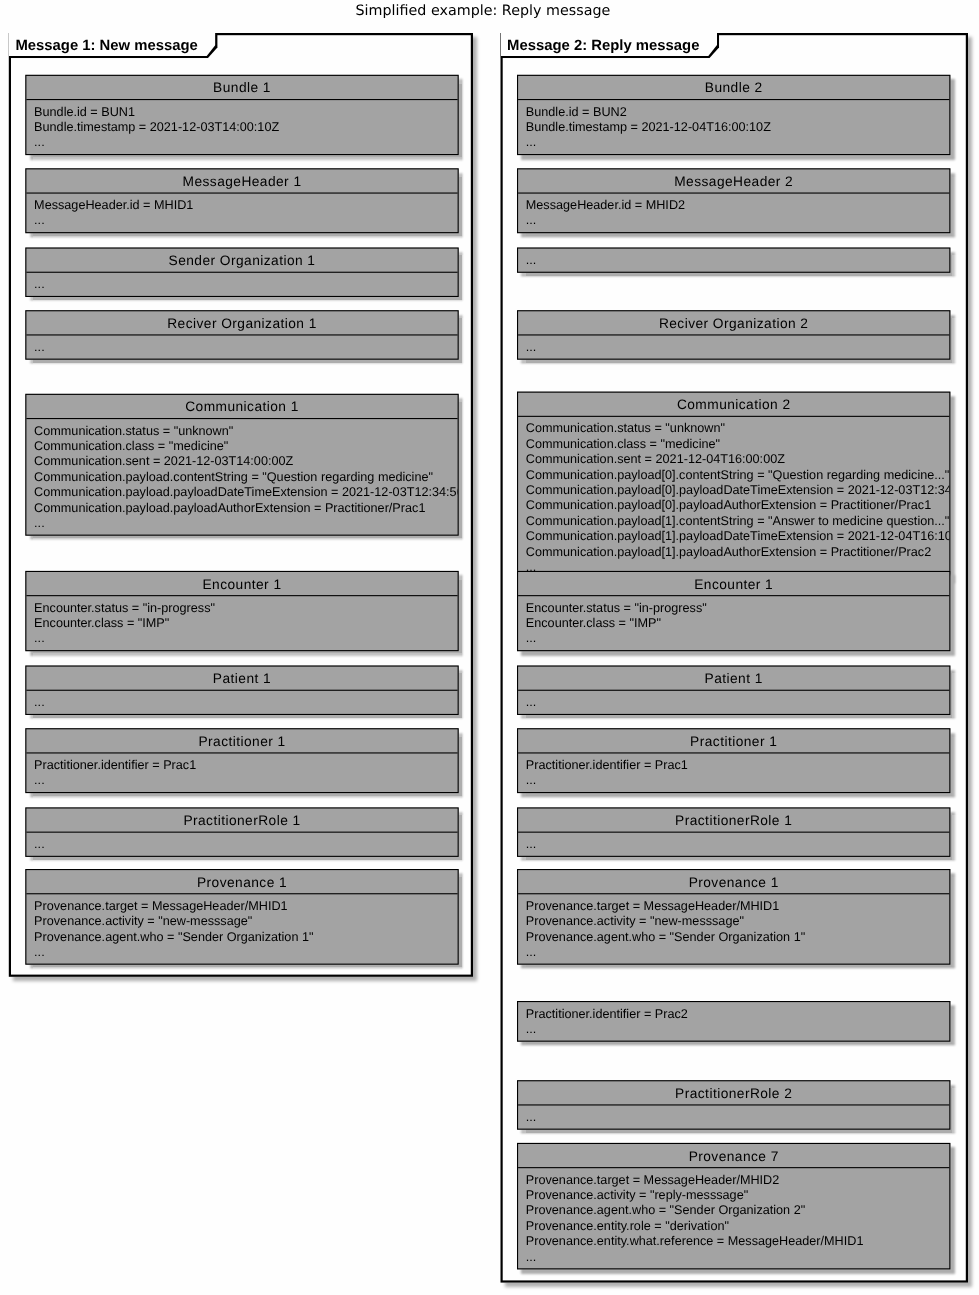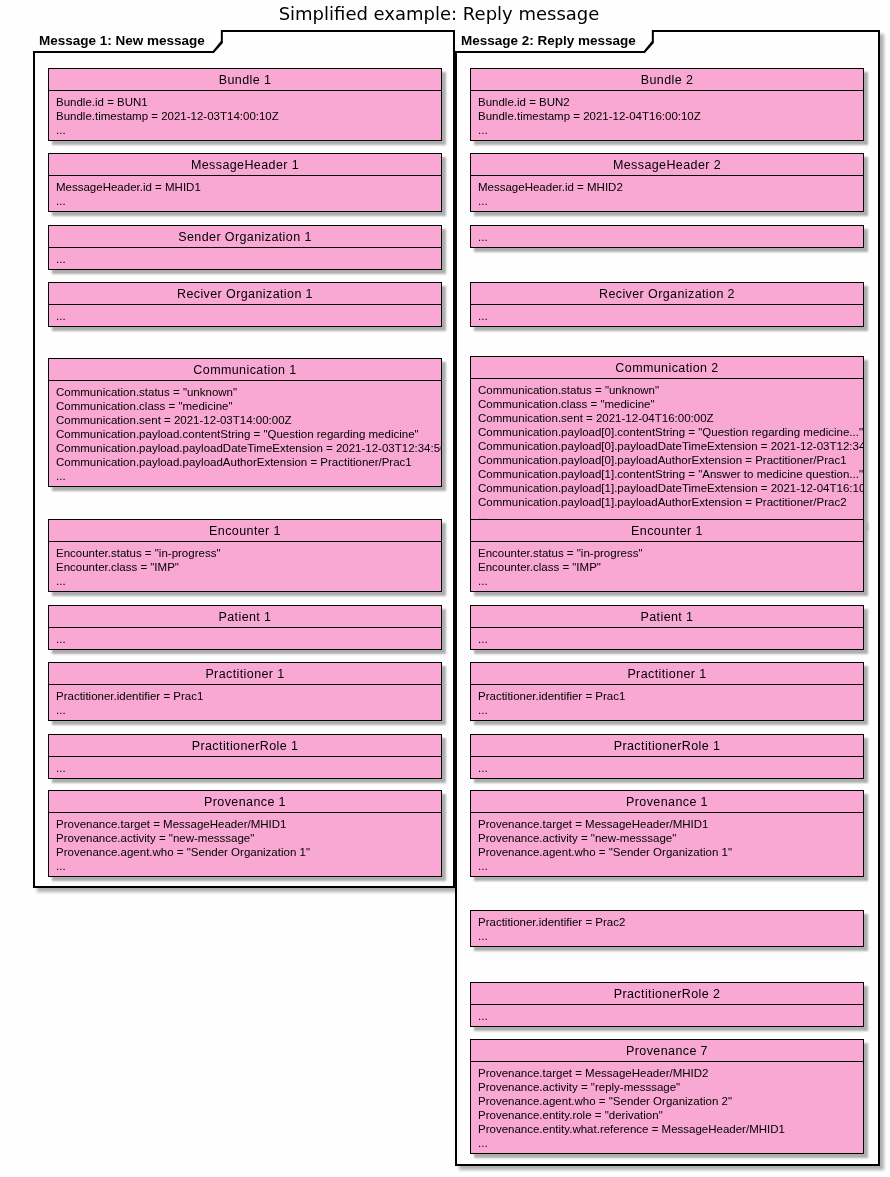--- a/index.html
+++ b/index.html
@@ -7,50 +7,50 @@
   body {
     width: 890px; height: 1177px; position: relative;
     font-family: "Liberation Sans", sans-serif; color: #000;
   }
   .canvas { position: absolute; inset: 0; background: #fefefe; overflow: hidden; }
 
   .diagram-title {
     position: absolute; top: 3px; left: 0; width: 878px;
     text-align: center;
     font-family: "DejaVu Sans", sans-serif;
-    font-size: 18px; font-weight: normal;
+    font-size: 13px; font-weight: normal;
   }
 
   .frame {
     position: absolute; background: #fefefe;
     border: 2px solid #000;
     box-shadow: 4px 4px 3px #b0b0b0;
   }
-  .frame-1 { left: 8px;   top: 30px; width: 422px; height: 858px; margin-left: 25px; }
+  .frame-1 { left: 8px;   top: 30px; width: 422px; height: 858px; }
   .frame-2 { left: 455px; top: 30px; width: 425px; height: 1136px; }
 
   .frame-tab {
     position: absolute; top: -2px; left: -2px; height: 23px;
     background: #000;
     clip-path: polygon(0 0, 100% 0, 100% 13px, calc(100% - 9px) 100%, 0 100%);
   }
   .frame-tab-fill {
     position: absolute; top: 0; left: 0; right: 2px; bottom: 2px;
     background: #fefefe;
     clip-path: polygon(0 0, 100% 0, 100% 11px, calc(100% - 8px) 100%, 0 100%);
   }
   .frame-tab-label {
     position: relative; display: block;
     padding: 3px 18px 0 6px;
     font-weight: bold; font-size: 13.5px; white-space: nowrap;
   }
 
   .box {
     position: absolute; left: 13px; width: 394px;
-    background: #f9a8d4;
+    background: #a3a3a3;
     border: 1.5px solid #000;
     box-shadow: 4px 4px 2px #adadad;
   }
   .box-title {
     height: 22px; line-height: 22px;
     text-align: center;
     font-size: 12.5px; letter-spacing: 0.4px;
     border-bottom: 1.5px solid #000;
     white-space: nowrap; overflow: hidden;
   }

